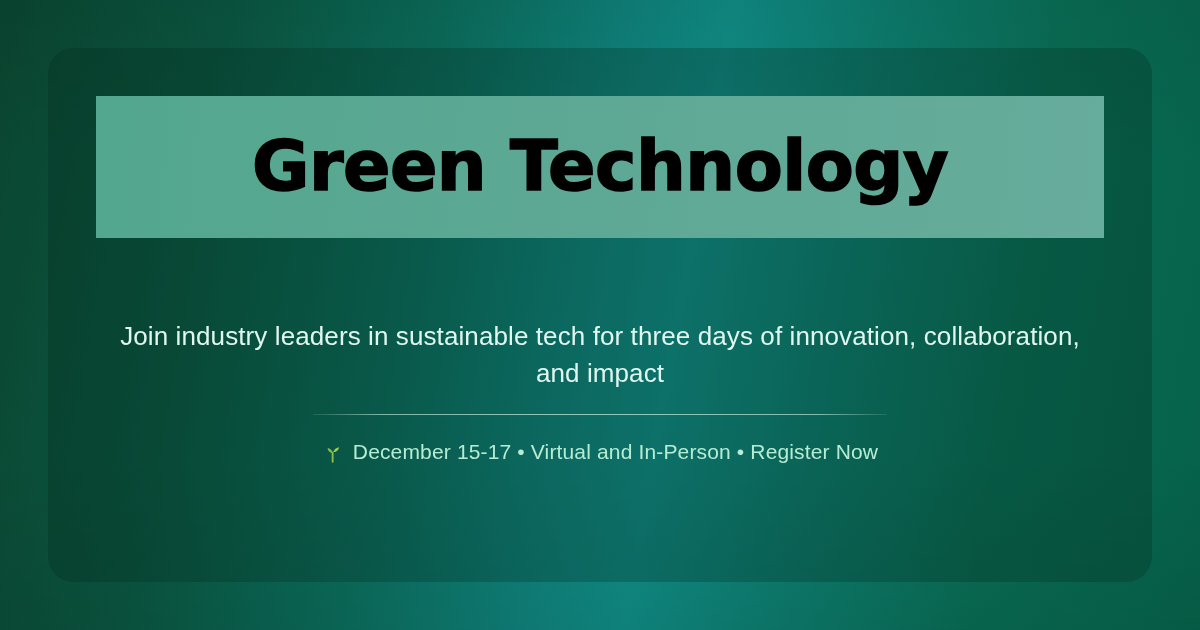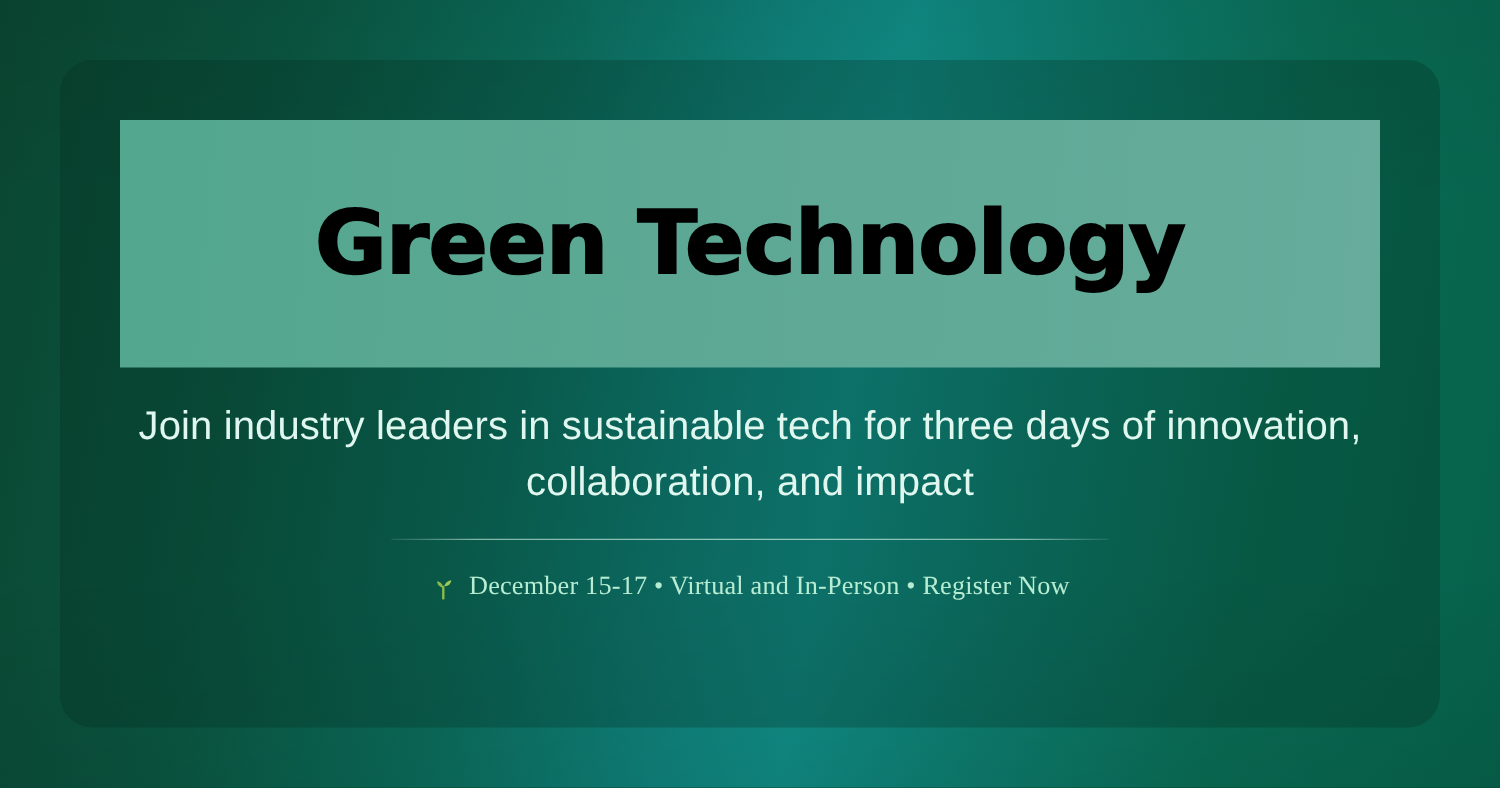--- a/index.html
+++ b/index.html
@@ -58,21 +58,21 @@
     background: rgba(2, 40, 28, 0.26);
     z-index: 2;
   }
 
   
   .title-banner {
     position: absolute;
     left: 48px;            
     top: 48px;             
     width: 1008px;
-    height: 198px;
+    height: 142px;
     box-sizing: border-box;
     background: linear-gradient(95deg, #53a78e 0%, #5ca894 42%, #67ac9c 100%);
     display: flex;
     align-items: center;
     justify-content: center;
     z-index: 3;
   }
 
   .title-text {
     margin: 0;
@@ -100,21 +100,21 @@
     z-index: 3;
   }
 
   .subtitle {
     margin: 0;
     width: 1006px;
     text-align: center;
     color: #e0f7ef;
     font-family: "Liberation Sans", sans-serif;
     font-weight: 400;
-    font-size: 32px;
+    font-size: 26px;
     line-height: 1.42;
     letter-spacing: 0.1px;
   }
 
   .divider {
     margin-top: 22px;
     width: 574px;
     height: 1px;
     background: linear-gradient(90deg,
       rgba(205,240,225,0.10) 0%,
@@ -137,21 +137,21 @@
     display: block;
     width: 22px;
     height: 22px;
     flex: 0 0 auto;
     position: relative;
     top: 1px;
   }
 
   .meta-text {
     color: #b6ecd2;
-    font-family: Liberation Serif, serif;
+    font-family: Liberation Sans, sans-serif;
     font-weight: 500;
     font-size: 21px;
     line-height: 1;
     letter-spacing: 0.15px;
     white-space: nowrap;
   }
 </style>
 </head>
 <body>
 

